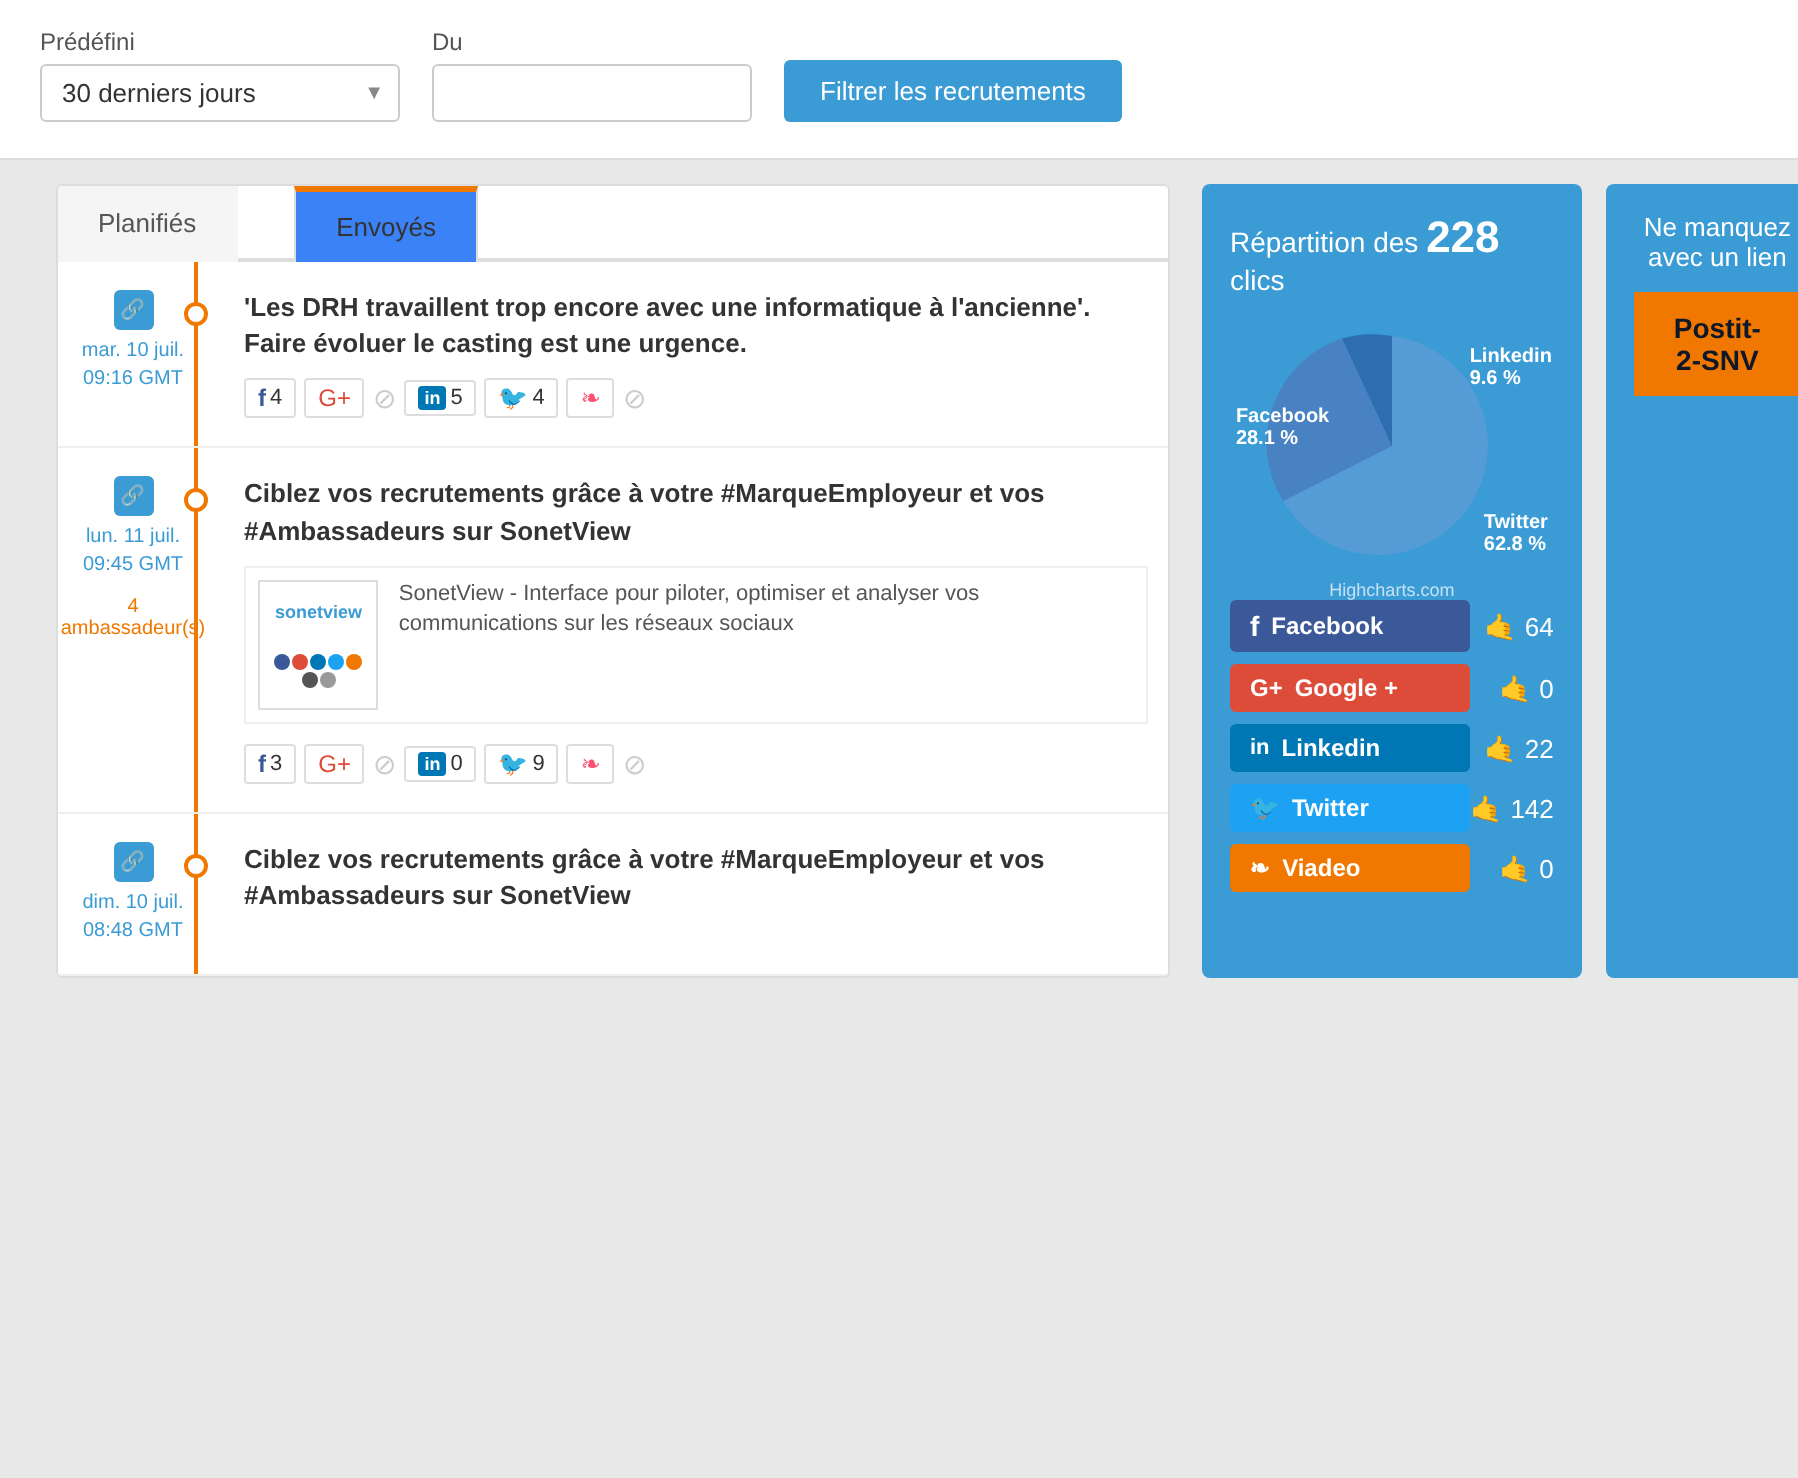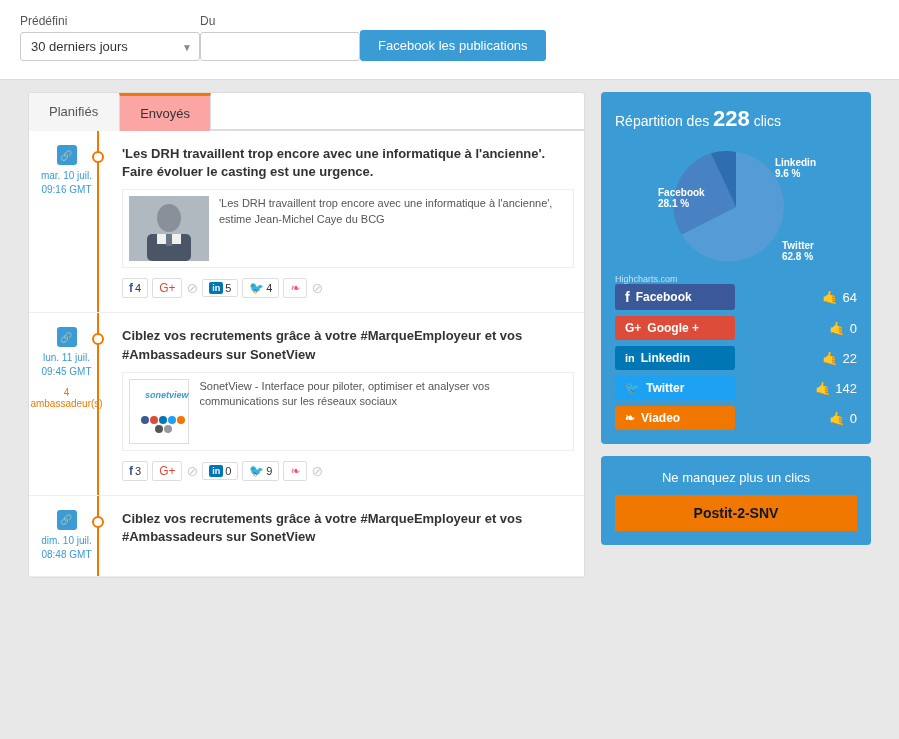--- a/index.html
+++ b/index.html
@@ -3,20 +3,21 @@
   <meta charset="utf-8">
   <style>
     * { box-sizing: border-box; margin: 0; padding: 0; }
     body { font-family: Arial, sans-serif; background: #e8e8e8; font-size: 13px; color: #333; }
 
     .top-bar {
       background: #fff;
       padding: 14px 20px 18px;
       display: flex;
       align-items: flex-end;
+      gap: 16px;
       border-bottom: 1px solid #ddd;
     }
     .top-bar .field-group { display: flex; flex-direction: column; gap: 4px; }
     .top-bar label { font-size: 12px; color: #555; }
     .select-wrapper { position: relative; display: inline-block; }
     .select-wrapper select {
       appearance: none;
       border: 1px solid #ccc;
       border-radius: 3px;
       padding: 6px 28px 6px 10px;
@@ -71,25 +72,26 @@
       padding: 10px 20px;
       cursor: pointer;
       font-size: 13px;
       color: #555;
       border: 1px solid transparent;
       border-bottom: none;
       margin-bottom: -2px;
       background: #f5f5f5;
     }
     .tab.active {
-      background: #fca5a5;
+      background: #3b82f6;
       border-color: #ddd;
       border-bottom-color: #fff;
       color: #333;
       border-top: 3px solid #f07800;
+      margin-left: 28px;
     }
     .tab:first-child { border-left: none; }
 
     .posts-list {
       max-height: 580px;
       overflow-y: auto;
       position: relative;
     }
     .posts-list::-webkit-scrollbar { width: 8px; }
     .posts-list::-webkit-scrollbar-track { background: #f1f1f1; }
@@ -188,21 +190,20 @@
     .social-icon-tw { color: #1da1f2; font-size: 12px; }
     .social-icon-vd { color: #ff4e72; font-size: 12px; }
     .ban-icon { color: #ccc; font-size: 14px; cursor: pointer; }
     .count-badge { font-size: 11px; color: #333; }
 
     
     .right-panel {
       width: 270px;
       min-width: 270px;
       display: flex;
-      flex-direction: column;
       gap: 12px;
     }
 
     .stats-card {
       background: #3a9bd5;
       border-radius: 4px;
       padding: 14px;
       color: #fff;
     }
     .stats-card-title { font-size: 14px; margin-bottom: 10px; }
@@ -228,21 +229,21 @@
       cursor: pointer;
     }
     .btn-facebook { background: #3b5998; }
     .btn-gplus { background: #dd4b39; }
     .btn-linkedin { background: #0077b5; }
     .btn-twitter { background: #1da1f2; }
     .btn-viadeo { background: #f07800; }
 
     .stat-count { font-size: 13px; color: #fff; display: flex; align-items: center; gap: 4px; }
 
-    .highcharts-label { font-size: 9px; color: rgba(255,255,255,0.7); text-align: left; margin-top: 2px; }
+    .highcharts-label { font-size: 9px; color: rgba(255,255,255,0.7); text-align: center; margin-top: 2px; }
 
     .promo-card {
       background: #3a9bd5;
       border-radius: 4px;
       padding: 14px;
       color: #fff;
       text-align: center;
     }
     .promo-card-title { font-size: 13px; margin-bottom: 10px; }
     .promo-btn {
@@ -269,25 +270,24 @@
       font-size: 10px;
       color: #fff;
       font-weight: bold;
       white-space: nowrap;
     }
 
     
     .sonetview-logo {
       width: 80px; height: 65px;
       background: #fff;
-      display: flex; align-items: flex-end; justify-content: center;
+      display: flex; align-items: center; justify-content: center;
       border: 1px solid #ddd;
       flex-direction: column;
       gap: 16px;
-      font-style: italic;
     }
     .sonetview-logo-text {
       font-size: 9px;
       color: #3a9bd5;
       font-weight: bold;
     }
     .sonetview-icons {
       display: flex; gap: 1px; flex-wrap: wrap; width: 50px; justify-content: center;
     }
     .sn-dot {
@@ -310,21 +310,21 @@
       <span class="select-arrow">▼</span>
     </div>
   </div>
 
   <div class="field-group">
     <label>Du</label>
     <input class="date-input" type="text" placeholder="" style="">
   </div>
 
 
-  <button class="filter-btn">Facebook les publications</button>
+  <button class="filter-btn">Filtrer les recrutements</button>
 </div>
 
 <div class="main-content">
 
   <div class="left-panel">
     <div class="tabs">
       <div class="tab">Planifiés</div>
       <div class="tab active">Envoyés</div>
     </div>
 
@@ -334,33 +334,20 @@
         <div class="post-circle"></div>
         <div class="post-meta">
           <div class="post-link-icon">🔗</div>
           <div class="post-date">
             <span>mar. 10 juil.</span><br>
             <span>09:16 GMT</span>
           </div>
         </div>
         <div class="post-body">
           <div class="post-title">'Les DRH travaillent trop encore avec une informatique à l'ancienne'. Faire évoluer le casting est une urgence.</div>
-          <div class="post-preview">
-            <div class="post-preview-thumb">
-
-              <svg width="80" height="65" viewBox="0 0 80 65">
-                <rect width="80" height="65" fill="#b0b8c0"></rect>
-                <ellipse cx="40" cy="22" rx="12" ry="14" fill="#8a9099"></ellipse>
-                <rect x="18" y="38" width="44" height="27" rx="5" fill="#4a5568"></rect>
-                <rect x="28" y="38" width="24" height="10" fill="#f0f0f0"></rect>
-                <rect x="37" y="38" width="6" height="12" fill="#6a7585"></rect>
-              </svg>
-            </div>
-            <div class="post-preview-text">'Les DRH travaillent trop encore avec une informatique à l'ancienne', estime Jean-Michel Caye du BCG</div>
-          </div>
           <div class="social-actions">
             <div class="social-btn">
               <span class="social-icon-fb">f</span>
               <span class="count-badge">4</span>
             </div>
             <div class="social-btn">
               <span class="social-icon-gplus">G+</span>
             </div>
             <span class="ban-icon">⊘</span>
             <div class="social-btn">
@@ -525,18 +512,18 @@
           <span class="stat-count">
             <span>🤙</span>
             <span>0</span>
           </span>
         </div>
 
       </div>
     </div>
 
     <div class="promo-card">
-      <div class="promo-card-title">Ne manquez plus un clics</div>
+      <div class="promo-card-title">Ne manquez avec un lien</div>
       <button class="promo-btn">Postit-2-SNV</button>
     </div>
 
   </div>
 </div>
 
 </body></html>

